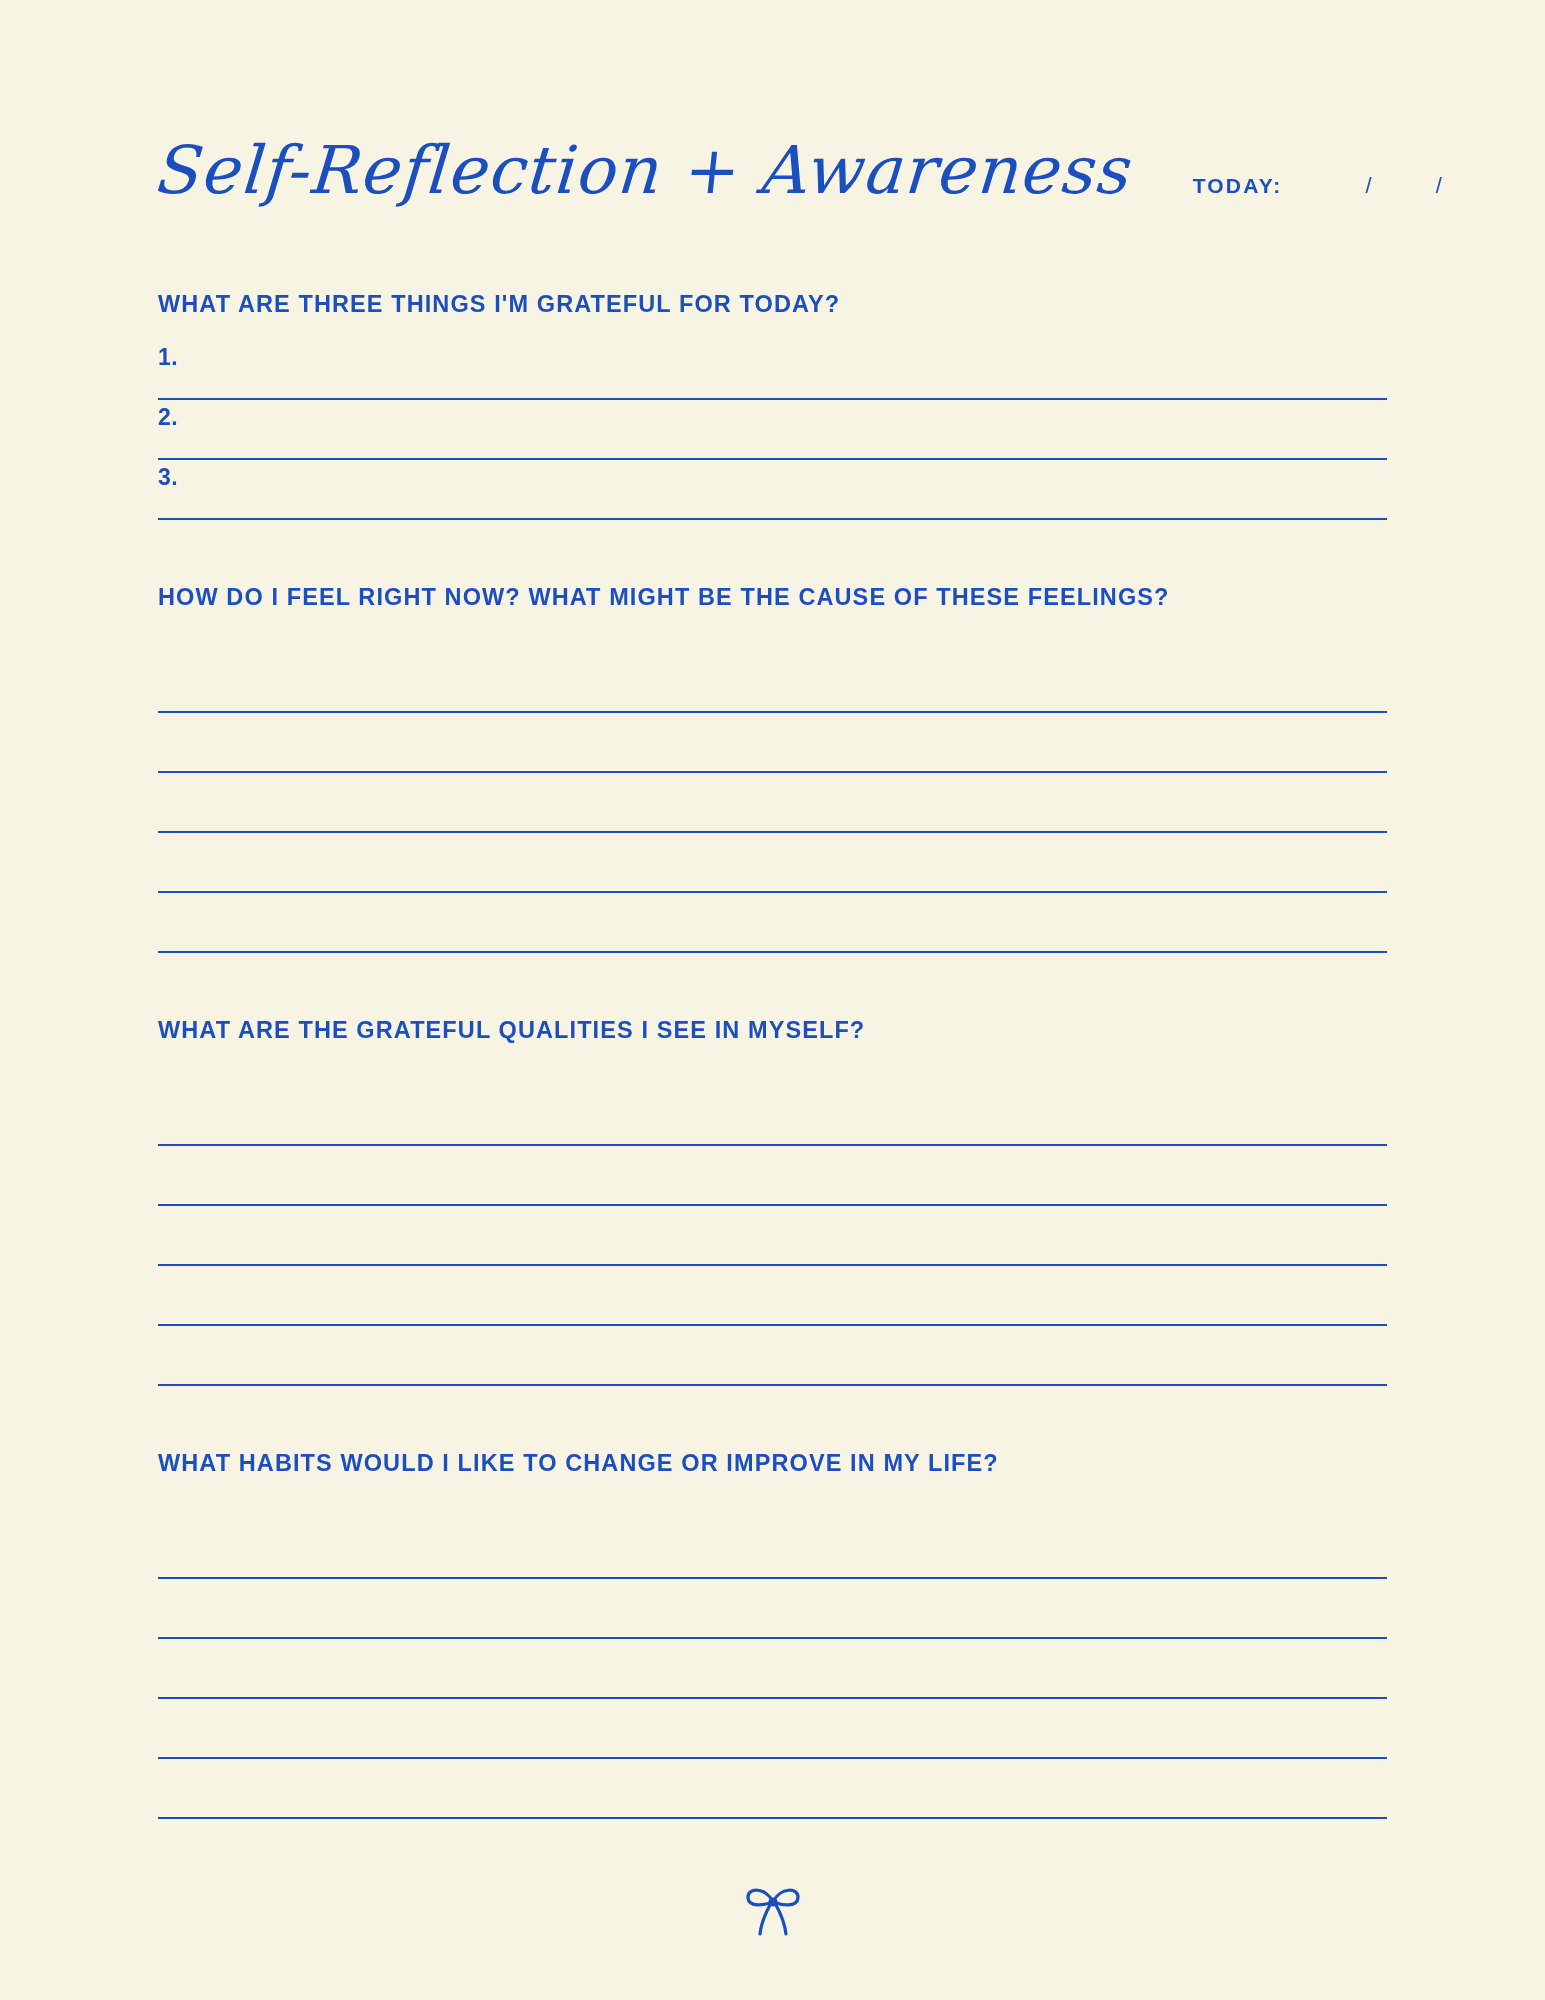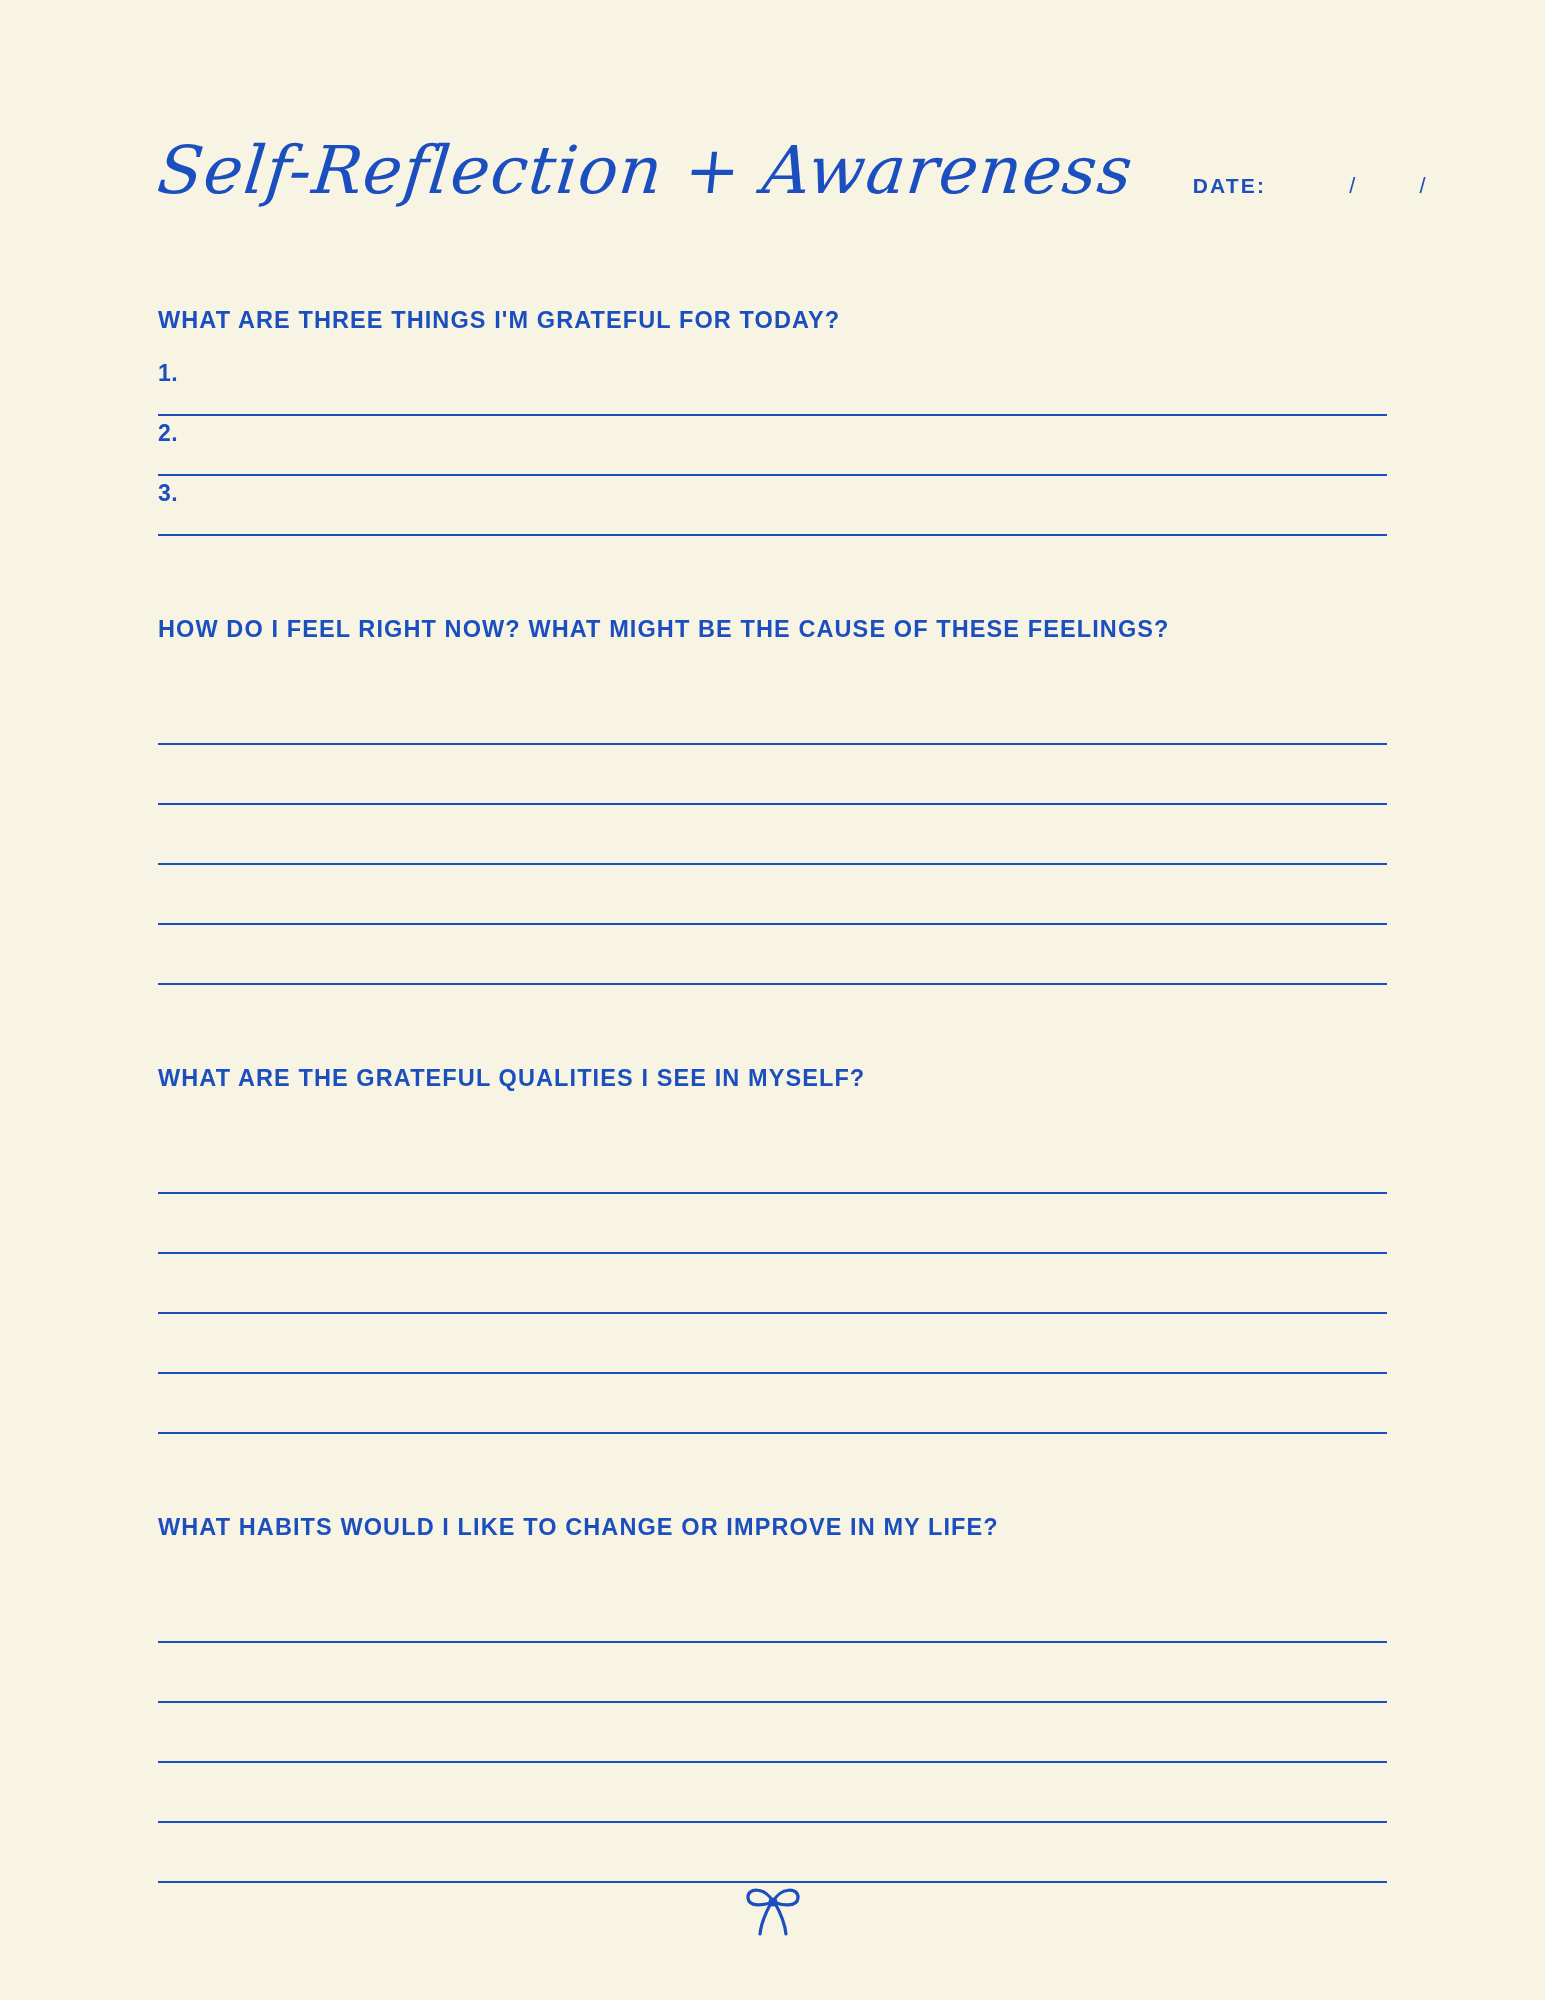--- a/index.html
+++ b/index.html
@@ -61,21 +61,21 @@
     width: 36px;
     text-align: center;
   }
   .date-slots .slash {
     display: inline-block;
     width: 18px;
     text-align: center;
   }
 
   
-  .section { margin-top: 16px; }
+  .section { margin-top: 0; }
   .q-heading {
     font-size: 23.5px;
     font-weight: 700;
     letter-spacing: 1.1px;
     color: #1b4fbf;
     white-space: nowrap;
   }
 
   .numbered-list { margin-top: 22px; }
   .numbered-row {
@@ -121,21 +121,21 @@
   }
 </style>
 </head>
 <body>
 
 <div class="page">
 
   <div class="header">
     <div class="title">Self-Reflection + Awareness</div>
     <div class="date-block">
-      <div class="date-label">DATE:</div>
+      <div class="date-label">TODAY:</div>
       <div class="date-slots">
         <span class="slot"></span>
         <span class="slash">/</span>
         <span class="slot"></span>
         <span class="slash">/</span>
         <span class="slot"></span>
       </div>
     </div>
   </div>
 

